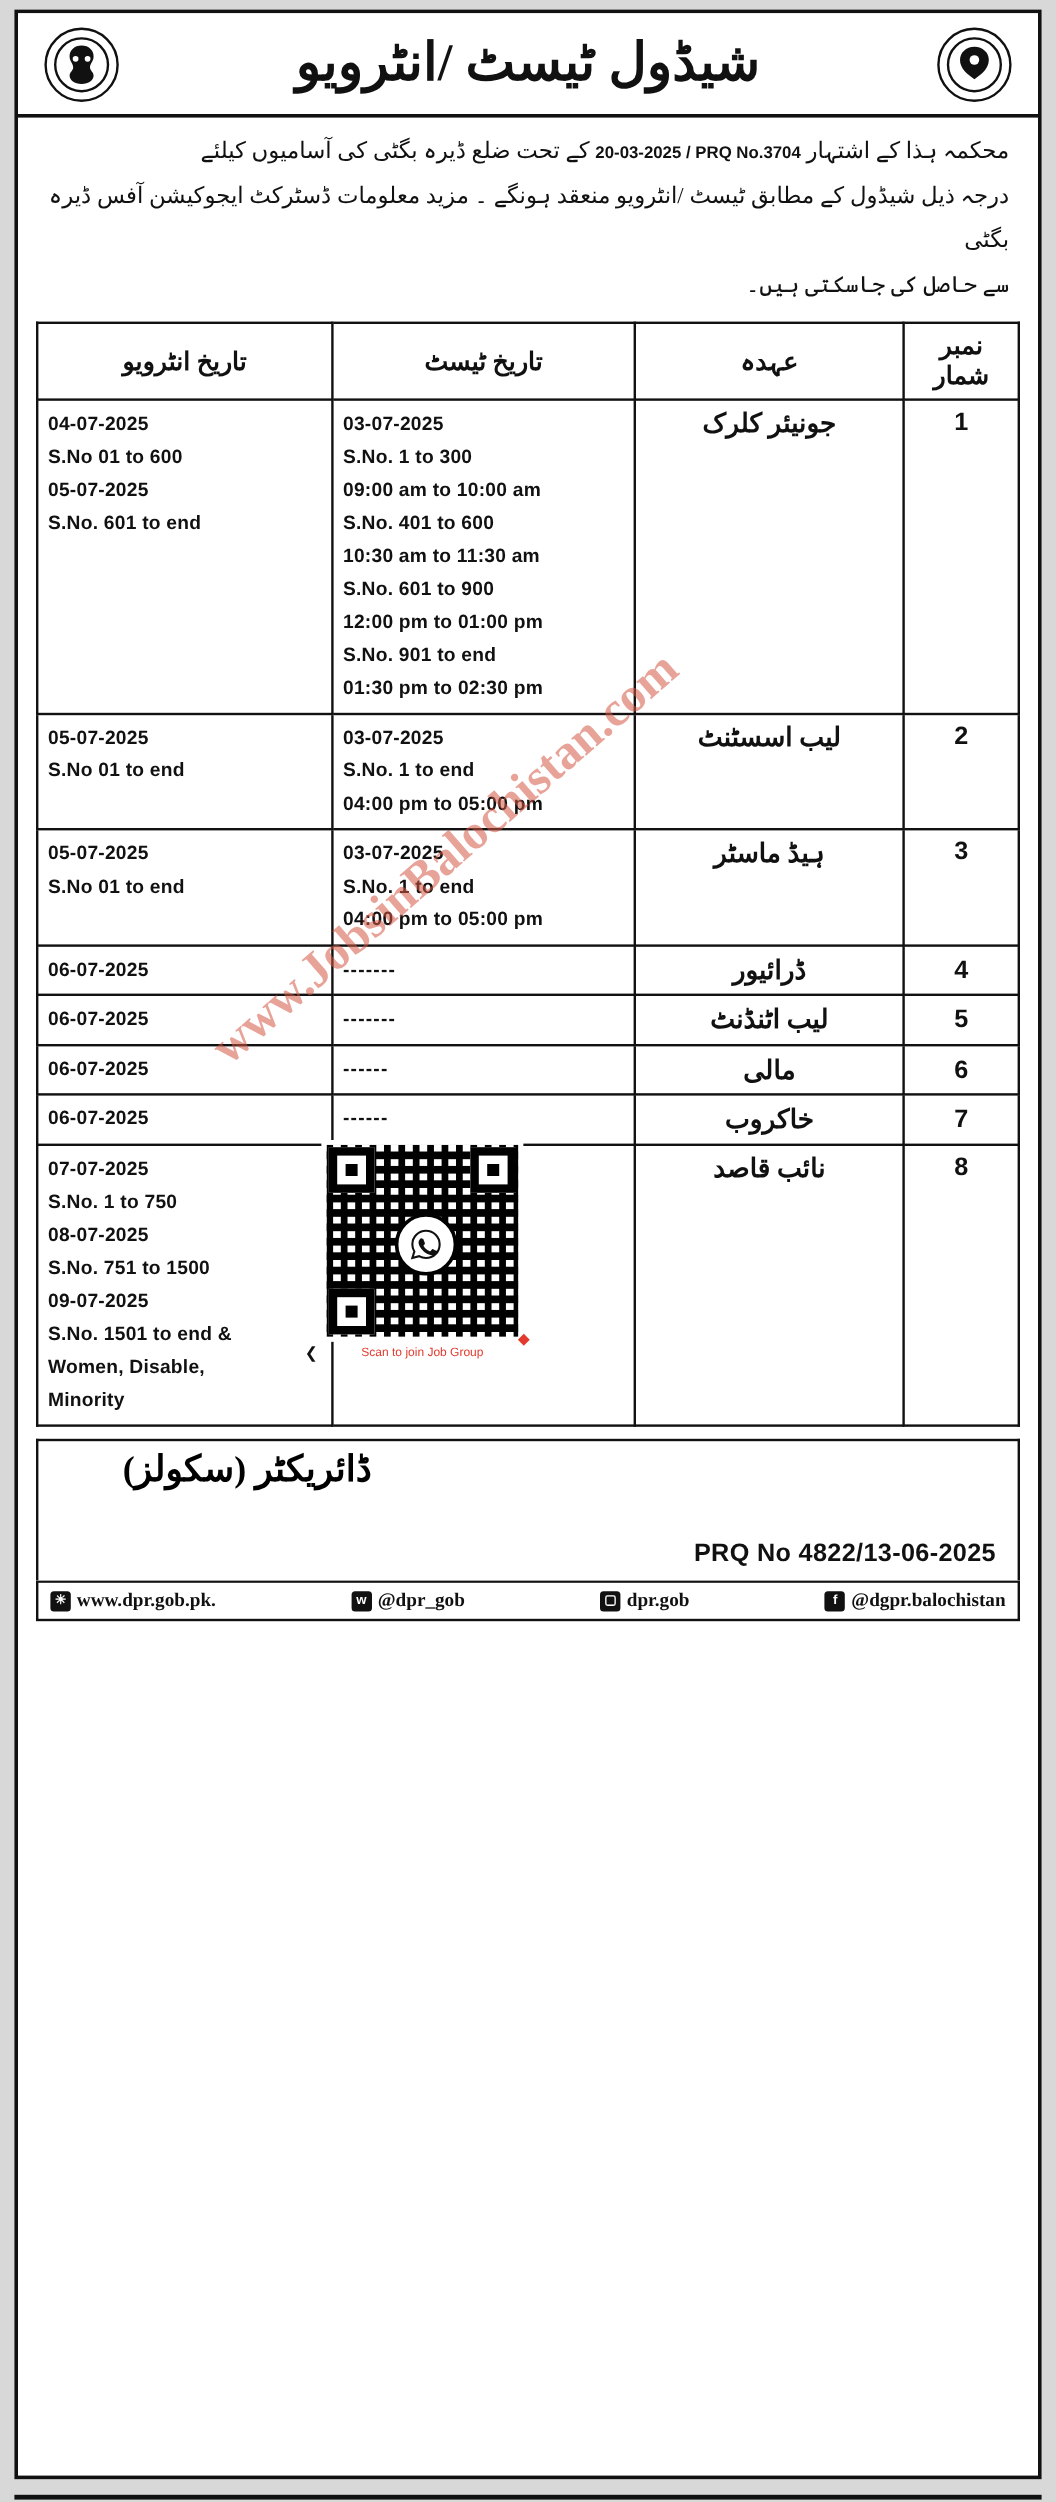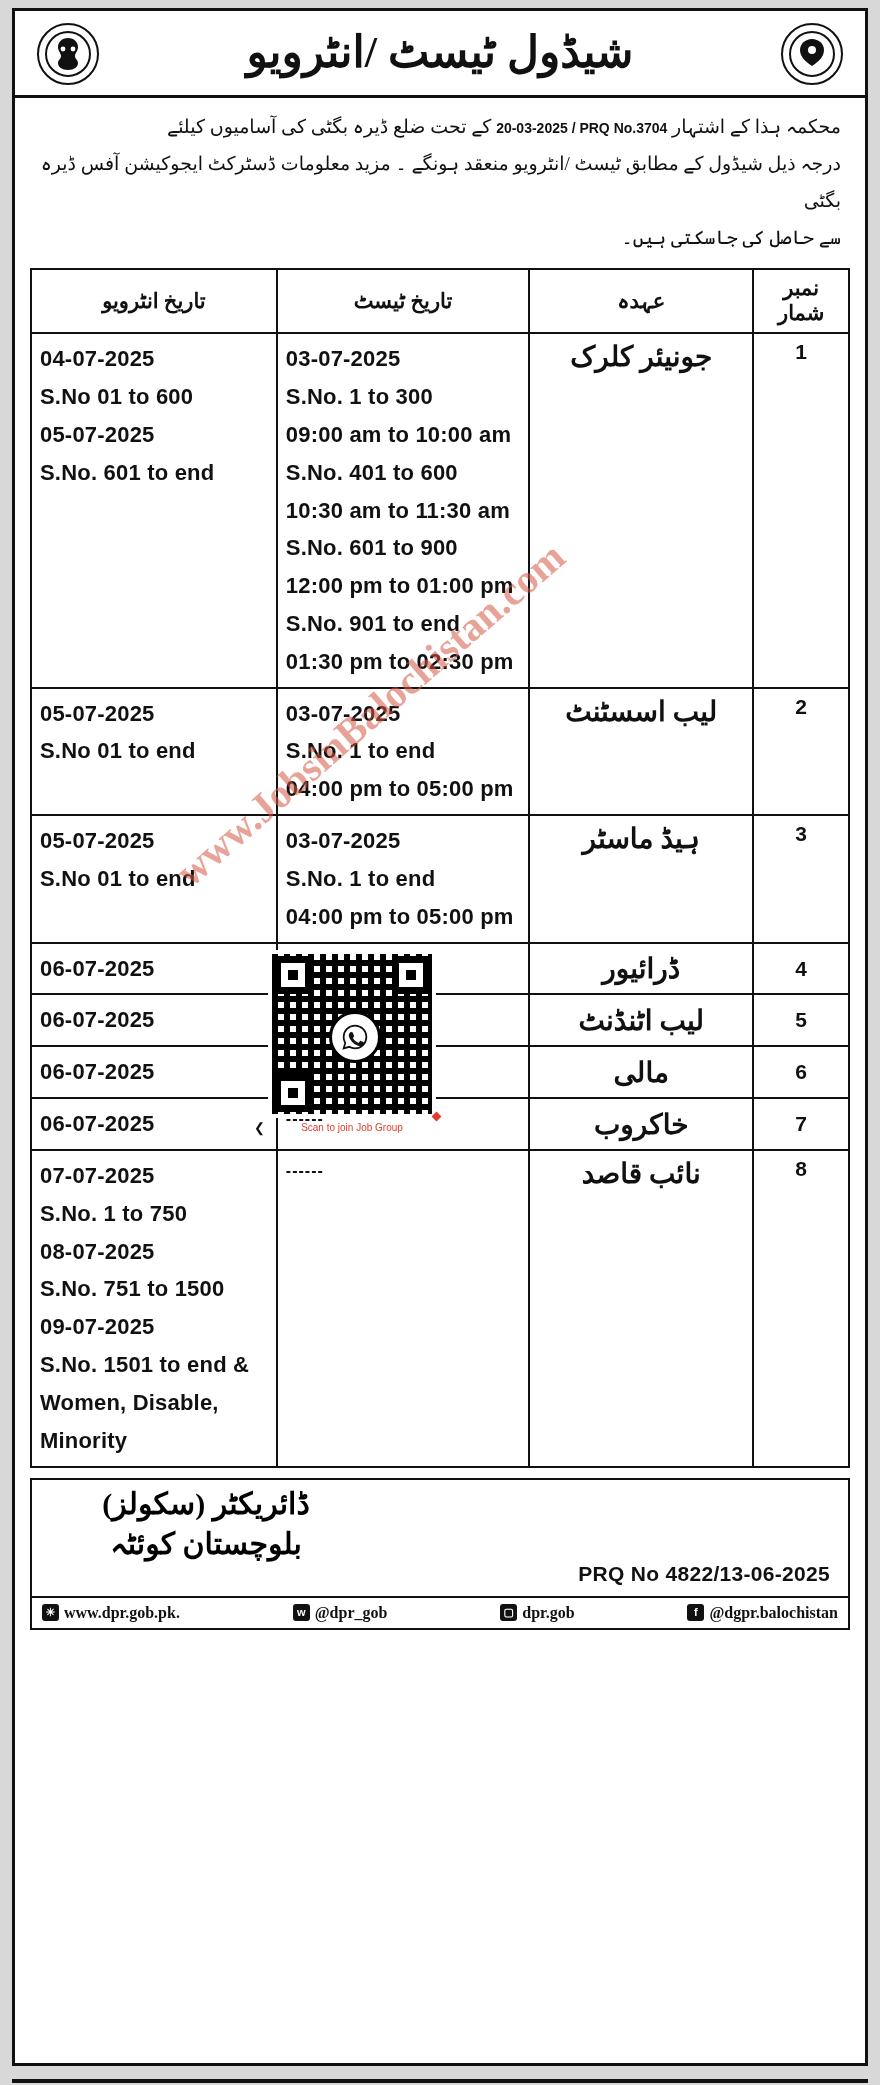--- a/index.html
+++ b/index.html
@@ -105,35 +105,35 @@
     font-weight: bold;
     direction: rtl;
   }
   col.c-interview { width: 226px; }
   col.c-test      { width: 232px; }
   col.c-post      { width: 206px; }
   col.c-sr        { width: 88px; }
 
   td.interview, td.test {
     font-family: "Liberation Sans", sans-serif;
-    font-size: 22px;
+    font-size: 16px;
     font-weight: bold;
     line-height: 1.72;
     letter-spacing: 0.2px;
     text-align: left;
     white-space: pre-line;
   }
   td.test.dash {
     font-size: 16px;
     letter-spacing: 1px;
   }
   td.test.center-dash { text-align: center; }
   td.post {
     font-family: "Liberation Serif", serif;
-    font-size: 28px;
+    font-size: 22px;
     font-weight: bold;
     text-align: center;
     direction: rtl;
     vertical-align: middle;
     padding-top: 10px;
     margin-top: 32px;
   }
   td.sr {
     font-family: "Liberation Sans", sans-serif;
     font-size: 21px;
@@ -439,21 +439,20 @@
           <td class="test dash">------</td>
           <td class="post">نائب قاصد</td>
           <td class="sr">8</td>
         </tr>
       </tbody>
     </table>
 
     <div class="footer-sign">
       <div class="director">
         <div>ڈائریکٹر (سکولز)</div>
-        <div>بلوچستان کوئٹہ</div>
       </div>
       <div class="prq-line">PRQ No 4822/13-06-2025</div>
     </div>
 
     <div class="social-bar">
       <div class="social-item">
         <span class="sicon">☀</span>
         <span>www.dpr.gob.pk.</span>
       </div>
       <div class="social-item">

